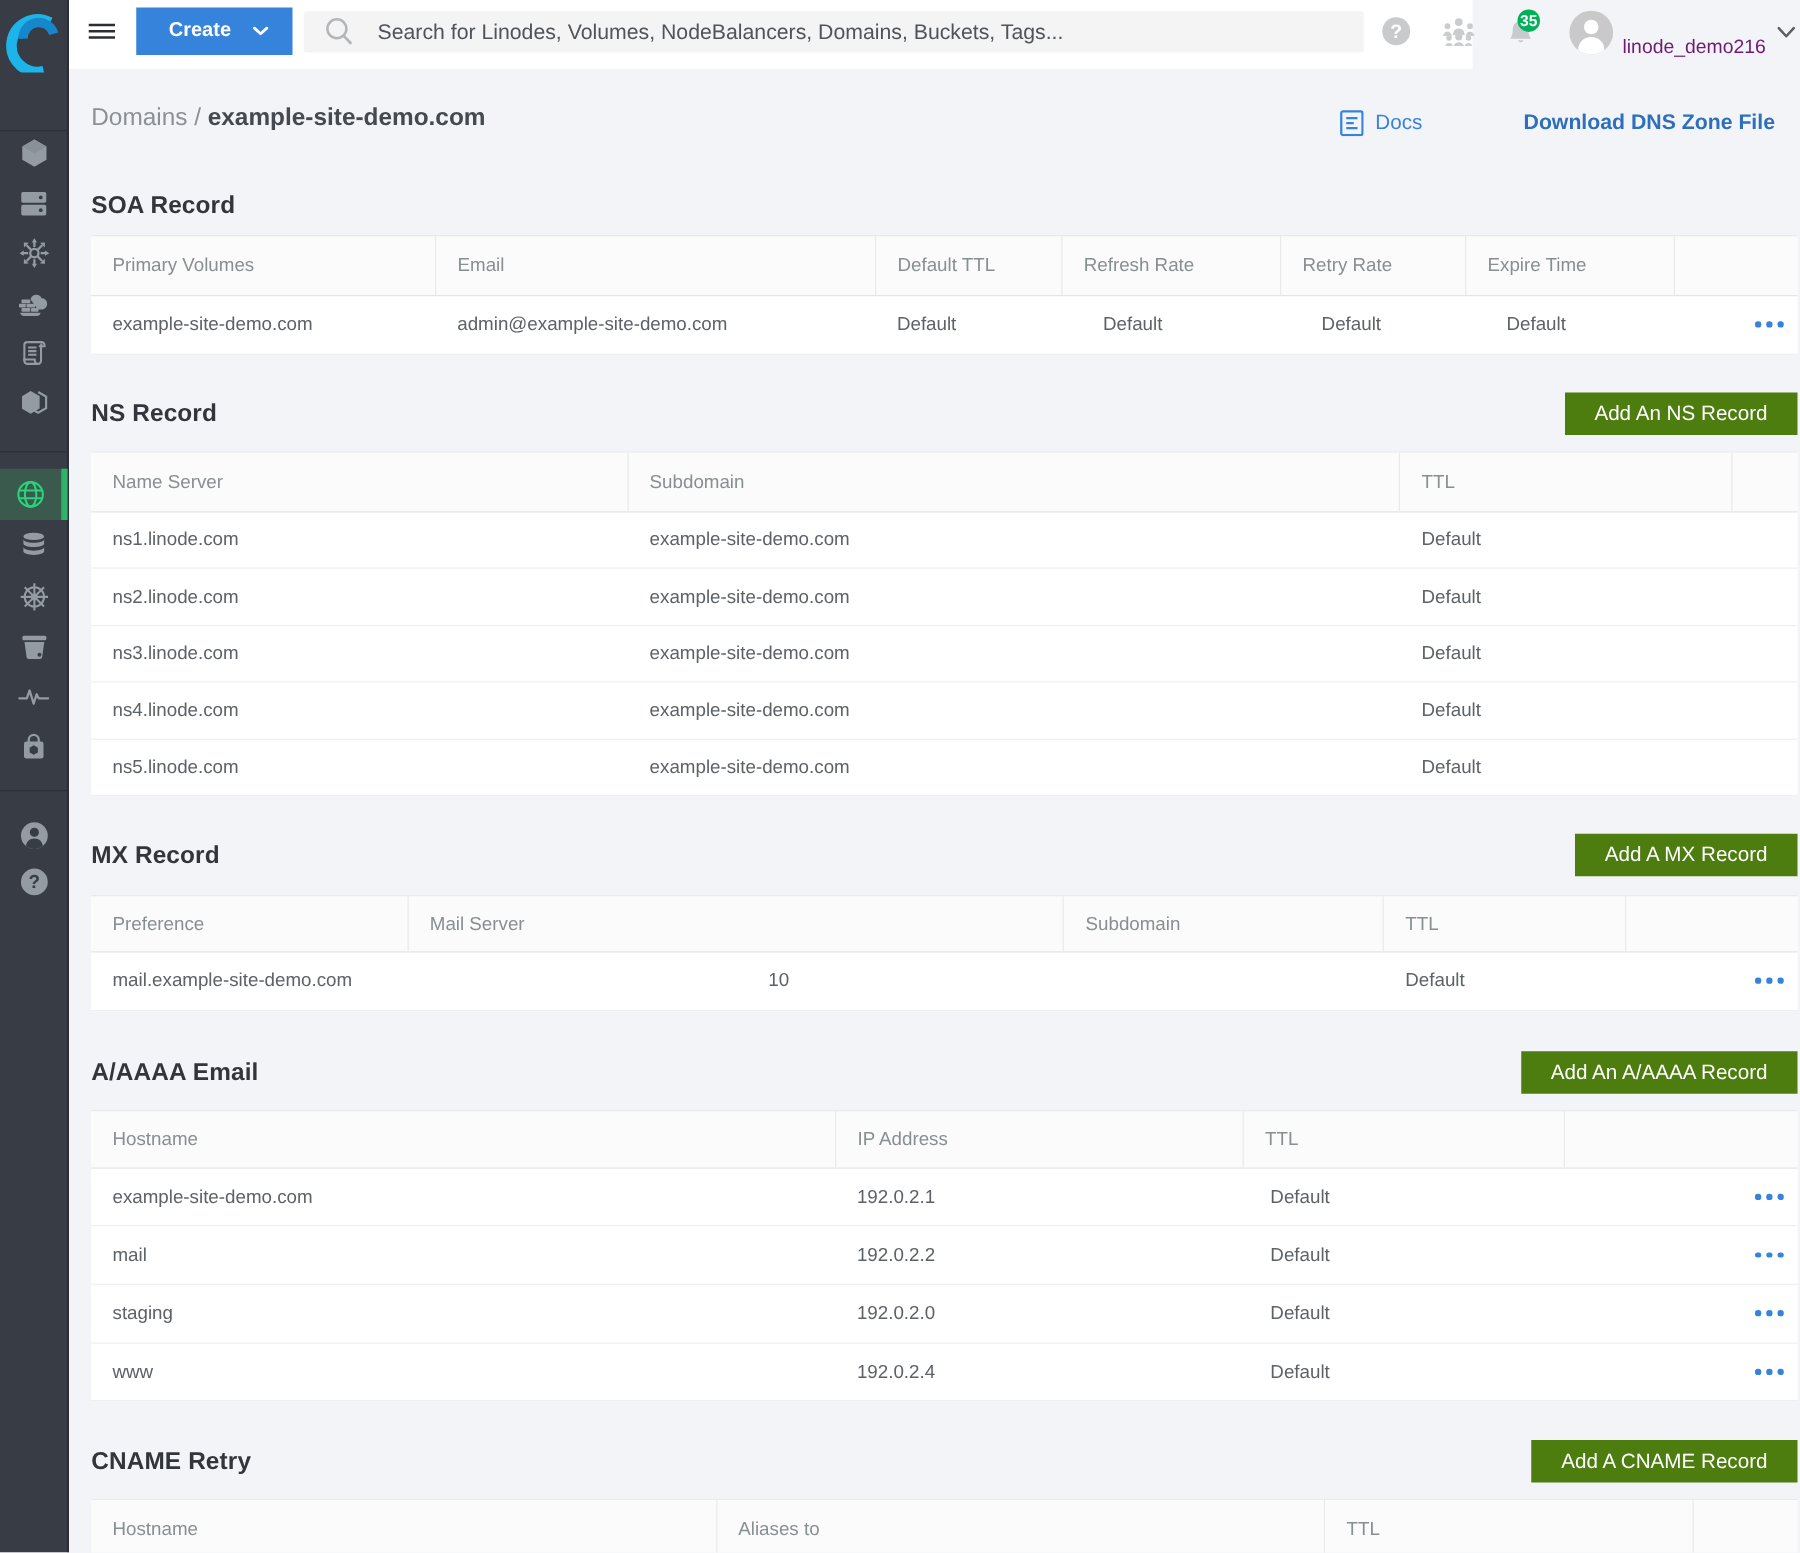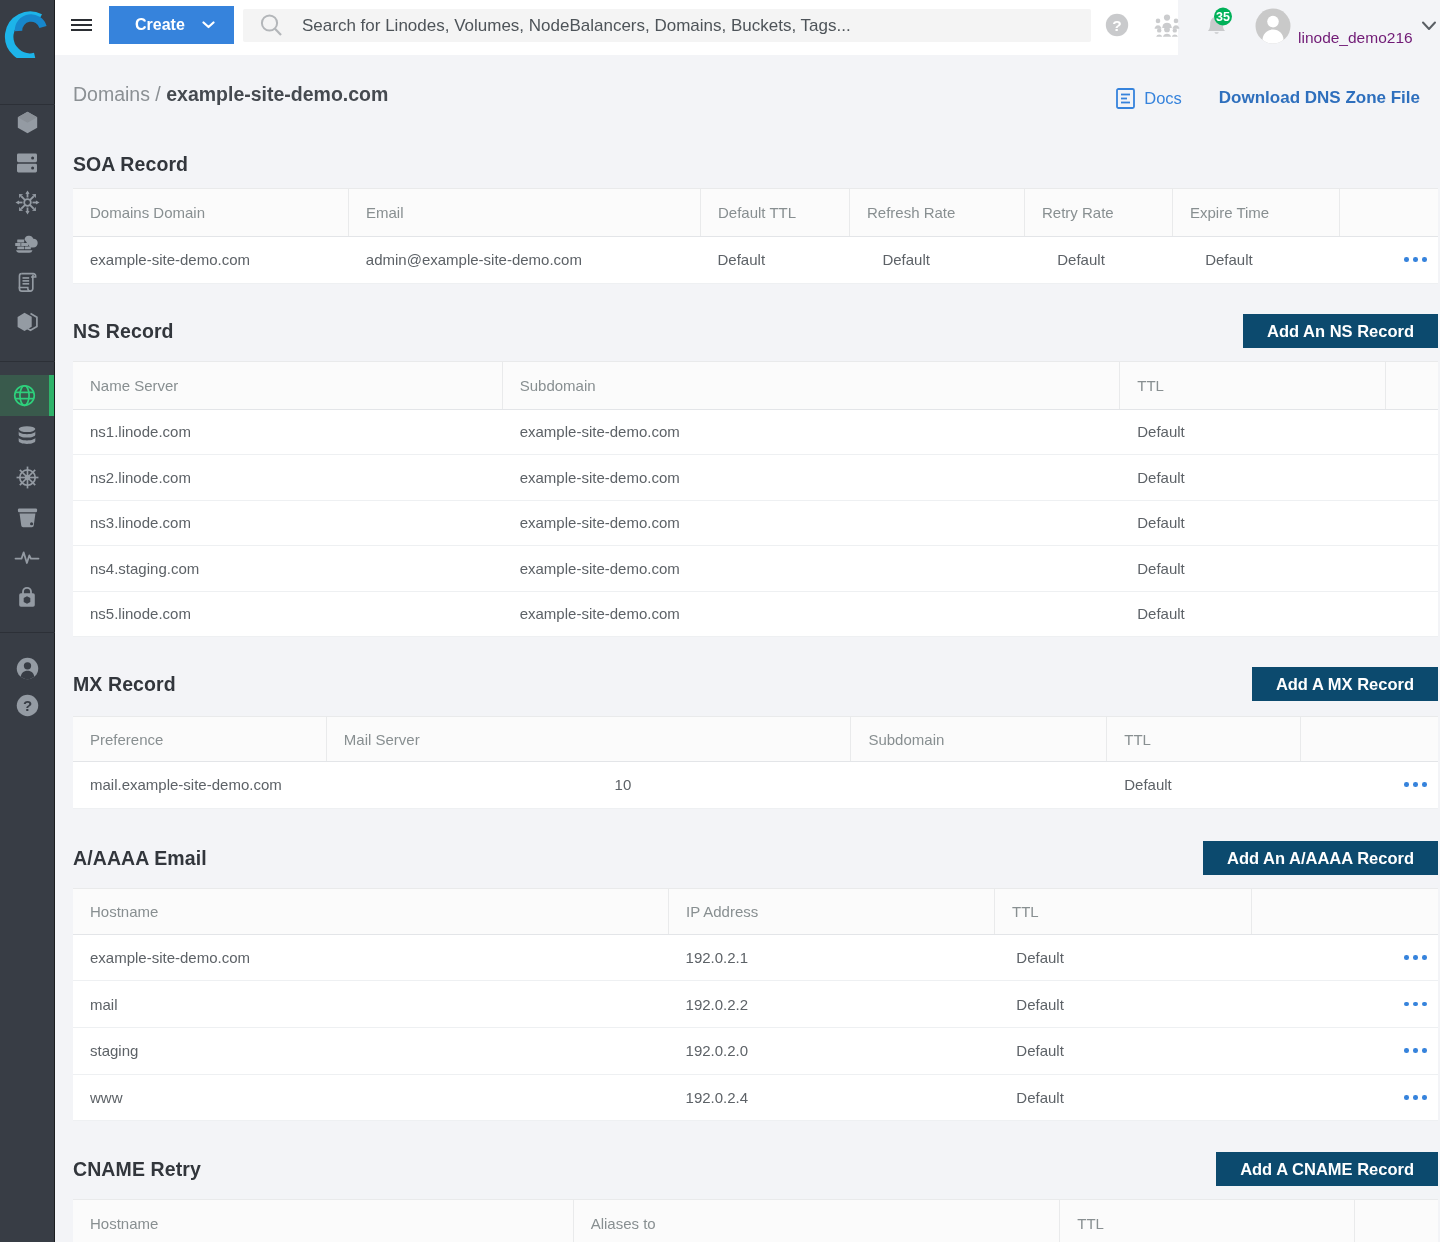--- a/index.html
+++ b/index.html
@@ -25,27 +25,27 @@
 #searchwrap svg { margin-left:15px; }
 #searchwrap .ph { color:#4e5459; font-size:17px; margin-left:17px; }
 .hicon { position:absolute; }
 #username { position:absolute; left:1243px; top:12px; height:55px; line-height:51px; font-size:15.5px; color:#701a75; }
 
 
 #main { position:absolute; left:55px; top:55px; width:1385px; height:1187px; }
 #crumbrow { position:absolute; left:18px; right:2px; top:28px; height:30px; }
 #crumbrow .bc { position:absolute; left:0; top:0; font-size:19.5px; color:#8b9094; }
 #crumbrow .bc b { color:#454a50; font-weight:bold; }
-#crumbrow .links { position:absolute; right:0; top:0; height:30px; display:flex; align-items:center; }
+#crumbrow .links { position:absolute; right:0; top:0; height:30px; display:flex; align-items:center;gap:44px; }
 .docslink { color:#3683dc; font-size:16.5px; display:flex; align-items:center; }
 .dllink { color:#2e6fbd; font-size:17px; font-weight:bold; margin-left:37px; margin-right:18px; }
 
 .sec-head { position:absolute; left:18px; right:2px; height:34px; display:flex; align-items:center; justify-content:space-between; }
 .sec-head h2 { font-size:19.5px; color:#32363c; letter-spacing:0.1px; }
-.addbtn { background:#0c4a6e; border:none; color:#fff; font-family:"Liberation Sans",sans-serif; font-weight:bold; font-size:16.5px; height:34px; padding:0 24px; }
+.addbtn { background:#4d7c0f; border:none; color:#fff; font-family:"Liberation Sans",sans-serif; font-weight:normal; font-size:16.5px; height:34px; padding:0 24px; }
 
 .tbl { position:absolute; left:18px; width:1365px; background:#fff; }
 .trow { display:flex; }
 .thead { background:#fbfbfb; border-top:1px solid #e9eaeb; border-bottom:1px solid #e3e5e8; }
 .thead .cell { border-right:1px solid #e9eaeb; color:#888f91; font-size:15px; }
 .thead .cell:last-child { border-right:none; }
 .tbody { border-bottom:1px solid #eef0f2; color:#5d6267; font-size:15px; }
 .cell { display:flex; align-items:center; padding-left:17px; overflow:hidden; white-space:nowrap; }
 .acts { justify-content:flex-end; padding-right:11px; }
 .dots { display:flex; }
@@ -307,21 +307,21 @@
           </svg>Docs</span>
       <span class="dllink">Download DNS Zone File</span>
     </div>
   </div>
 
   <div class="sec-head" style="top:92px">
       <h2>SOA Record</h2>
     </div>
   <div class="tbl" style="top:133px">
     <div class="trow thead" style="height:48.5px">
-      <div class="cell" style="width:276px">Domains Domain</div>
+      <div class="cell" style="width:276px">Primary Volumes</div>
       <div class="cell" style="width:352px">Email</div>
       <div class="cell" style="width:149px">Default TTL</div>
       <div class="cell" style="width:175px">Refresh Rate</div>
       <div class="cell" style="width:148px">Retry Rate</div>
       <div class="cell" style="width:167px">Expire Time</div>
       <div class="cell" style="width:83px"></div>
     </div>
     <div class="trow tbody" style="height:47px">
       <div class="cell" style="width:276px">example-site-demo.com</div>
       <div class="cell" style="width:352px">admin@example-site-demo.com</div>
@@ -362,21 +362,21 @@
       <div class="cell" style="width:266px">Default</div>
       <div class="cell" style="width:52px"></div>
     </div>
     <div class="trow tbody" style="height:45.5px">
       <div class="cell" style="width:430px">ns3.linode.com</div>
       <div class="cell" style="width:618px">example-site-demo.com</div>
       <div class="cell" style="width:266px">Default</div>
       <div class="cell" style="width:52px"></div>
     </div>
     <div class="trow tbody" style="height:45.5px">
-      <div class="cell" style="width:430px">ns4.staging.com</div>
+      <div class="cell" style="width:430px">ns4.linode.com</div>
       <div class="cell" style="width:618px">example-site-demo.com</div>
       <div class="cell" style="width:266px">Default</div>
       <div class="cell" style="width:52px"></div>
     </div>
     <div class="trow tbody" style="height:45.5px">
       <div class="cell" style="width:430px">ns5.linode.com</div>
       <div class="cell" style="width:618px">example-site-demo.com</div>
       <div class="cell" style="width:266px">Default</div>
       <div class="cell" style="width:52px"></div>
     </div>

